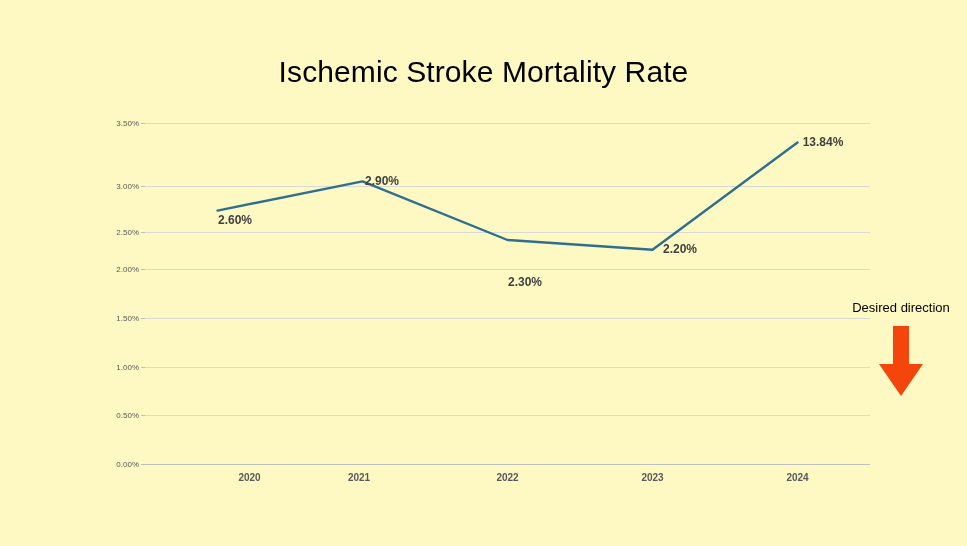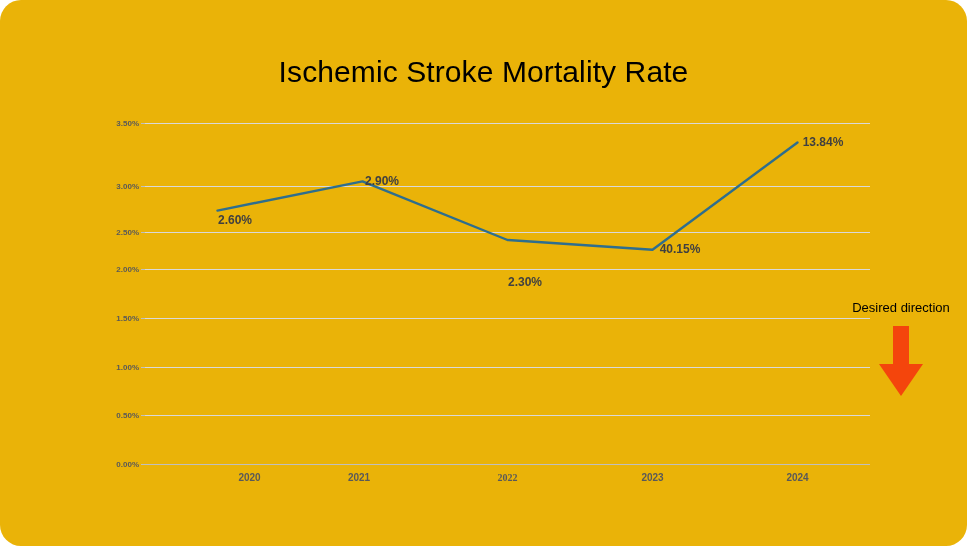--- a/index.html
+++ b/index.html
@@ -10,22 +10,21 @@
     width: 967px;
     height: 546px;
     background: #ffffff;
     font-family: "Liberation Sans", sans-serif;
     overflow: hidden;
   }
   #slide {
     position: relative;
     width: 967px;
     height: 546px;
-    background: #eab308;
-    border-radius: 21px;
+    background: #fef9c3;
   }
   #chart-title {
     position: absolute;
     left: 0;
     top: 55px;
     width: 967px;
     text-align: center;
     font-size: 30px;
     font-weight: 400;
     color: #000000;
@@ -54,21 +53,20 @@
     background: #bfbfbf;
   }
   .ytick-label {
     position: absolute;
     right: 100%;
     margin-right: 6px;
     transform: translateY(-50%);
     font-size: 8px;
     color: #595959;
     white-space: nowrap;
-    font-weight: bold;
   }
   .ytick-mark {
     position: absolute;
     left: -4px;
     width: 4px;
     height: 1px;
     background: #bfbfbf;
   }
   .xtick-label {
     position: absolute;
@@ -159,26 +157,26 @@
       <span class="ytick-label">0.00%</span>
     </div>
 
     <svg id="line-svg" viewBox="0 0 725 341" preserveAspectRatio="none">
       <polyline points="72.5,87.6 217.5,58.4 362.5,117.0 507.5,126.8 652.5,19.5" fill="none" stroke="#2E6E8E" stroke-width="2.4" stroke-linejoin="round" stroke-linecap="round"></polyline>
     </svg>
 
     <div class="point-label" style="left:90px; top:90px;">2.60%</div>
     <div class="point-label" style="left:237px; top:51px;">2.90%</div>
     <div class="point-label" style="left:380px; top:120px;margin-top:32px;">2.30%</div>
-    <div class="point-label" style="left:535px; top:119px;">40.15%</div>
+    <div class="point-label" style="left:535px; top:119px;">2.20%</div>
     <div class="point-label" style="left:678px; top:12px;">13.84%</div>
 
     <div class="xtick-label" style="left:72.5px;margin-left:32px;">2020</div>
     <div class="xtick-label" style="left:214px;">2021</div>
-    <div class="xtick-label" style="left:362.5px;font-family:Liberation Serif, serif;">2022</div>
+    <div class="xtick-label" style="left:362.5px;">2022</div>
     <div class="xtick-label" style="left:507.5px;">2023</div>
     <div class="xtick-label" style="left:652.5px;">2024</div>
   </div>
 
   <div id="callout">
     <div id="callout-text">Desired direction</div>
     <div id="arrow-wrap">
       <svg id="down-arrow" width="44" height="70" viewBox="0 0 44 70">
         <polygon points="14,0 30,0 30,38 44,38 22,70 0,38 14,38" fill="#F4450C"></polygon>
       </svg>

